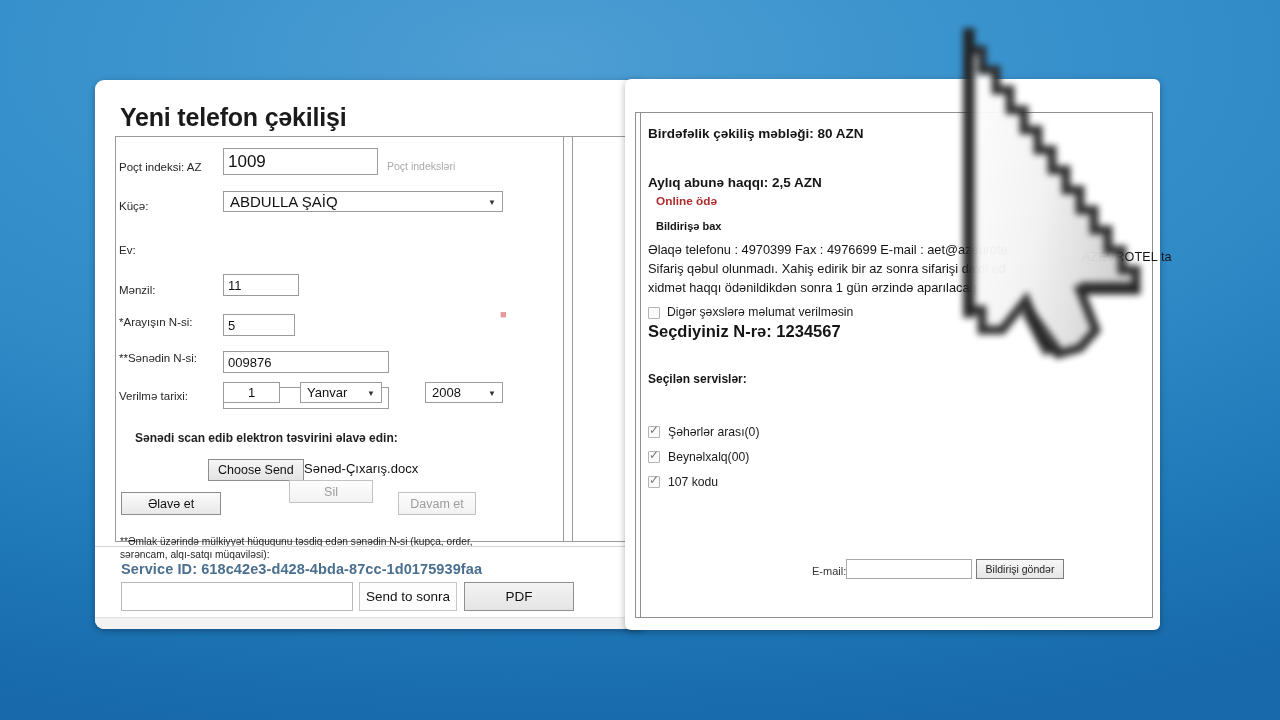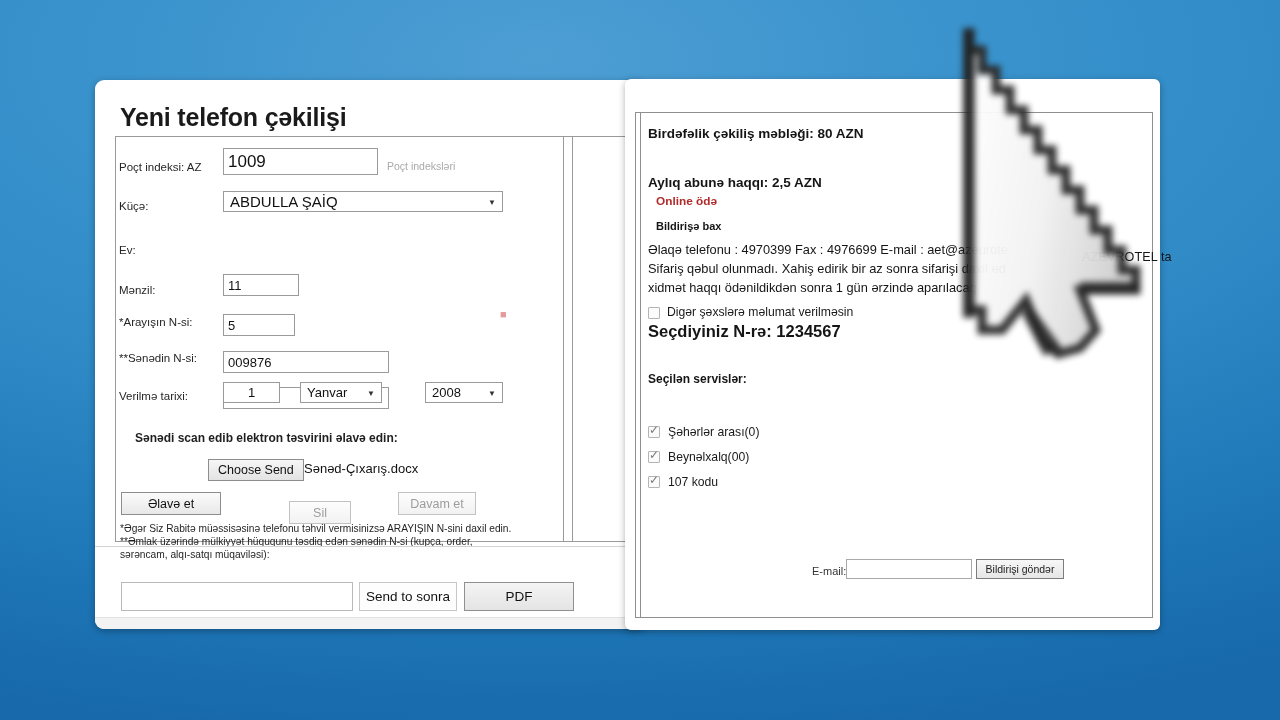--- a/index.html
+++ b/index.html
@@ -406,29 +406,29 @@
         <span>2008</span>
         <span class="caret">▼</span>
       </div>
 
       <div class="upload-caption" style="left:26px;margin-left:14px;">Sənədi scan edib elektron təsvirini əlavə edin:</div>
 
       <div class="file-btn" style="left:113px;">Choose Send</div>
       <div class="file-name" style="left:209px;">Sənəd-Çıxarış.docx</div>
 
       <div class="act-btn" style="left:26px; top:412px; width:100px;">Əlavə et</div>
-      <div class="act-btn disabled" style="left:194px; top:421px; width:62px;">Sil</div>
+      <div class="act-btn disabled" style="left:194px; top:400px; width:84px;">Sil</div>
       <div class="act-btn disabled" style="left:303px; top:412px; width:78px;">Davam et</div>
 
-      <div class="footnote" style="left:25px; top:443px;">*Əgər Siz Rabitə müəssisəsinə telefonu təhvil vermisinizsə ARAYIŞIN N-sini daxil edin.</div>
       <div class="footnote" style="left:25px; top:456px;">**Əmlak üzərində mülkiyyət hüququnu təsdiq edən sənədin N-si (kupça, order,</div>
       <div class="footnote" style="left:25px; top:469px;">sərəncam, alqı-satqı müqaviləsi):</div>
 
       <div id="card-divider"></div>
 
+      <div class="service-id">Service ID: 618c42e3-d428-4bda-87cc-1d0175939faa</div>
       <input id="svc-input" value="" style="">
       <div id="send-email-btn">Send to sonra</div>
       <div id="pdf-btn">PDF</div>
 
       <div id="card-bottom-strip"></div>
     </div>
   </div>
 
   <div id="right-card">
     <div id="right-frame-top"></div>

